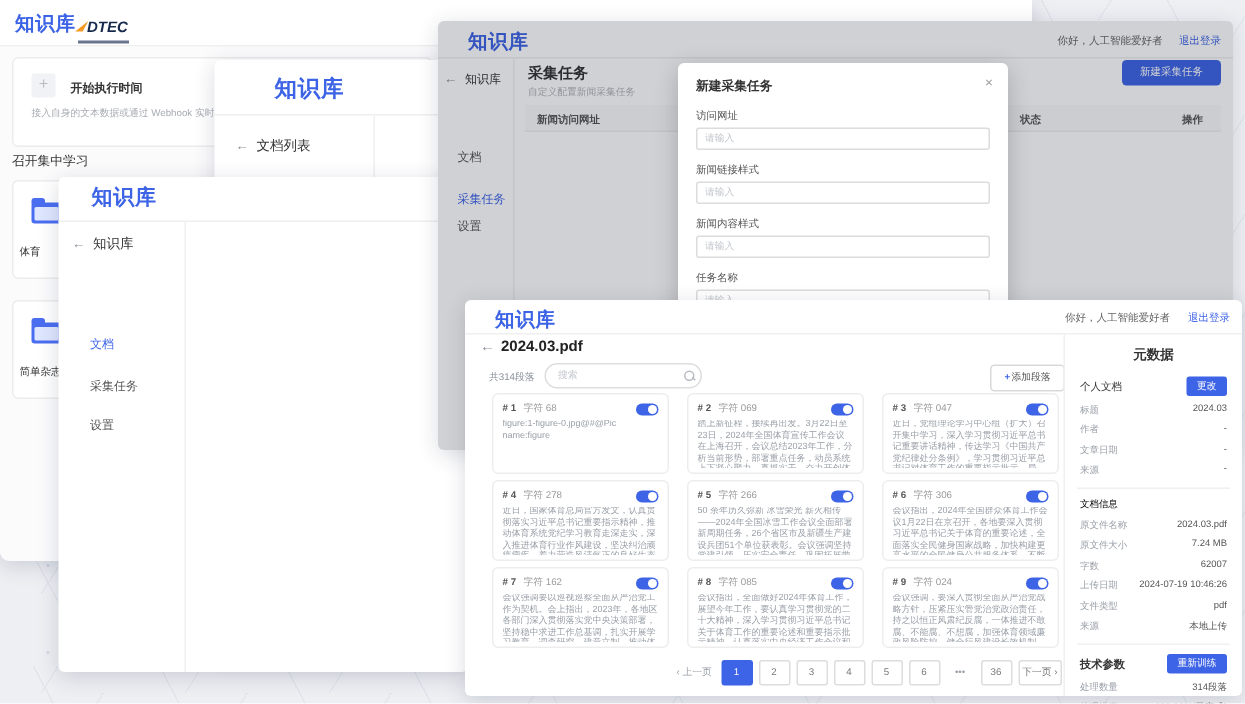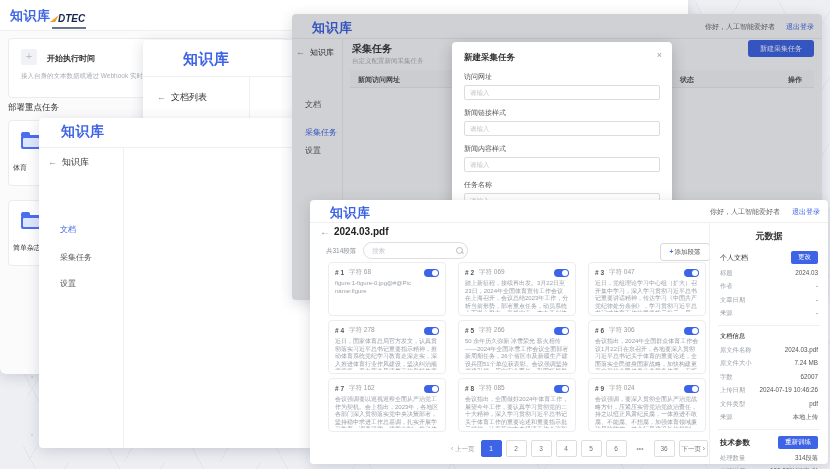--- a/index.html
+++ b/index.html
@@ -129,21 +129,21 @@
       <span class="logo">
         <span class="tri"></span><span class="word">DTEC</span>
         <span class="cap"></span>
       </span>
     </div>
     <div class="create-card">
       <span class="plusbox">+</span>
       <span class="create-title">开始执行时间</span>
       <div class="create-desc">接入自身的文本数据或通过 Webhook 实时写入数据来增强大模型的上下文。</div>
     </div>
-    <div class="sect-title">部署重点任务</div>
+    <div class="sect-title">召开集中学习</div>
     <div class="kb-card" style="left:8px;top:120px;">
       <span class="folder"></span>
       <span class="kb-label">体育</span>
     </div>
     <div class="kb-card" style="left:8px;top:200px;">
       <span class="folder"></span>
       <span class="kb-label">简单杂志</span>
     </div>
   </div>
 

